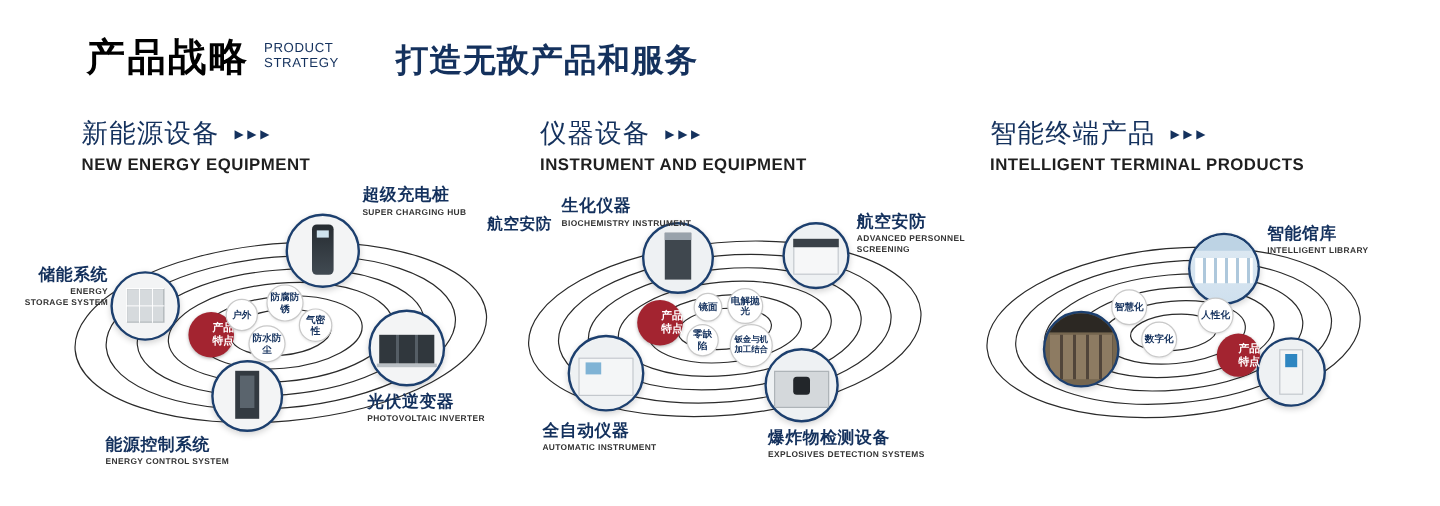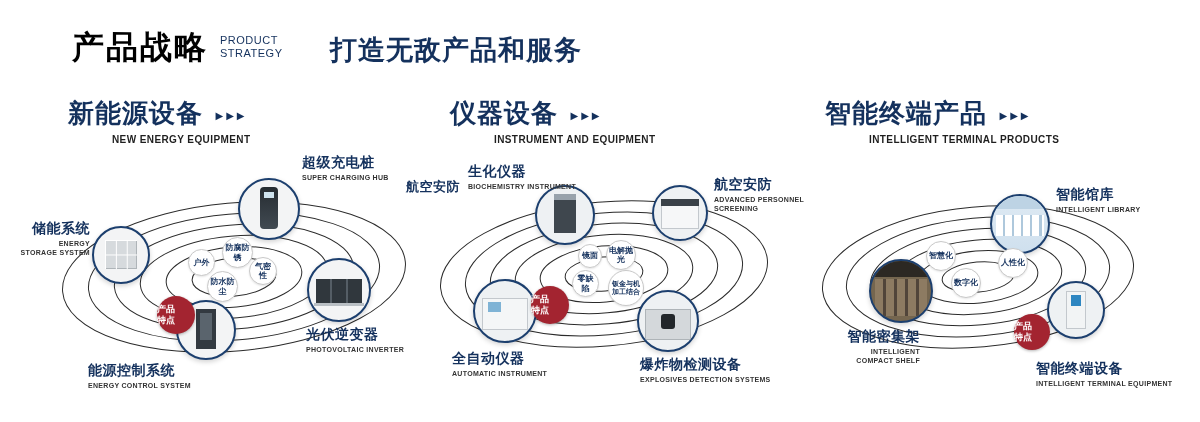--- a/index.html
+++ b/index.html
@@ -6,23 +6,23 @@
   body { font-family:"Liberation Sans", sans-serif; background:#fff; }
   .canvas { position:relative; width:1200px; height:422px; background:#fff; overflow:hidden; }
 
   
   .brand-title { position:absolute; left:72px; top:26px; font-size:32px; font-weight:800; color:#000000; letter-spacing:2px; }
   .brand-sub { position:absolute; left:220px; top:34px; font-size:11px; font-weight:400; color:#14315d; line-height:1.15; letter-spacing:.5px; }
   .slogan { position:absolute; left:330px; top:32px; font-size:27px; font-weight:800; color:#14315d; letter-spacing:1px; }
 
   
   .sec-head { position:absolute; }
-  .sec-title { font-size:26px; font-weight:700; color:#14315d; display:inline-block; letter-spacing:1px; }
+  .sec-title { font-size:22px; font-weight:400; color:#14315d; display:inline-block; letter-spacing:1px; }
   .sec-arrows { display:inline-block; font-size:10px; color:#14315d; margin-left:8px; letter-spacing:3px; transform:translateY(-3px); }
-  .sec-sub { font-size:10px; font-weight:700; color:#1f1f1f; margin-top:3px; letter-spacing:.4px;margin-left:44px; }
+  .sec-sub { font-size:14px; font-weight:700; color:#1f1f1f; margin-top:3px; letter-spacing:.4px; }
 
   
   .orbit { position:absolute; }
   .orbit ellipse { fill:none; stroke:#2b2b2b; stroke-width:1; }
 
   
   .pcircle { position:absolute; border-radius:50%; border:2px solid #1c3f6e; background:#fff; overflow:hidden; box-shadow:0 2px 5px rgba(0,0,0,.18); }
   .pcircle .a, .pcircle .b { position:absolute; }
 
   .img-storage { background:#f3f4f5; }
@@ -59,21 +59,21 @@
   .img-terminal .a { left:32%; top:14%; width:36%; bottom:14%; background:#f2f4f5; border:1px solid #c3c8cd; }
   .img-terminal .b { left:40%; top:22%; width:20%; height:20%; background:#2e86c1; }
 
   
   .plabel { position:absolute; }
   .plabel .zh { font-size:14px; font-weight:800; color:#14315d; letter-spacing:.5px; }
   .plabel .en { font-size:7px; font-weight:700; color:#333; letter-spacing:.3px; margin-top:2px; line-height:1.25; }
   .tag-label { position:absolute; font-size:13px; font-weight:800; color:#14315d; letter-spacing:.5px; }
 
   
-  .badge { position:absolute; border-radius:50%; background:#a32430; color:#fff; font-size:9px; font-weight:700; display:flex; flex-direction:column; align-items:flex-start; justify-content:center; line-height:1.25; box-shadow:0 1px 3px rgba(0,0,0,.3); text-align:center;margin-top:36px; }
+  .badge { position:absolute; border-radius:50%; background:#a32430; color:#fff; font-size:9px; font-weight:700; display:flex; flex-direction:column; align-items:flex-end; justify-content:center; line-height:1.25; box-shadow:0 1px 3px rgba(0,0,0,.3); text-align:center; }
   .bubble { position:absolute; border-radius:50%; background:#fff; border:1px solid #c9c9c9; color:#14315d; font-weight:700; display:flex; align-items:center; justify-content:center; text-align:center; line-height:1.15; box-shadow:0 1px 2px rgba(0,0,0,.1); padding:2px; font-size:8px; }
   .bubble.small { font-size:7px; }
 </style>
 </head>
 <body>
 
 <div class="canvas">
 
   <div class="brand-title">产品战略</div>
   <div class="brand-sub">
@@ -230,28 +230,20 @@
   </div>
   <div class="pcircle img-terminal" style="left:1047px; top:281px; width:58px; height:58px;">
     <div class="a"></div>
       <div class="b"></div>
   </div>
 
   <div class="plabel" style="left:1056px; top:186px;">
     <div class="zh">智能馆库</div>
     <div class="en">INTELLIGENT LIBRARY</div>
   </div>
-  <div class="plabel" style="left:812px; top:328px; width:108px; text-align:right;">
-    <div class="zh">智能密集架</div>
-    <div class="en" style="width:80px; margin-left:28px;">INTELLIGENT COMPACT SHELF</div>
-  </div>
-  <div class="plabel" style="left:1036px; top:360px;">
-    <div class="zh">智能终端设备</div>
-    <div class="en">INTELLIGENT TERMINAL EQUIPMENT</div>
-  </div>
 
   <div class="badge" style="left:1014px; top:278px; width:36px; height:36px;">
     <div>产品</div>
     <div>特点</div>
   </div>
   <div class="bubble" style="left:926px; top:241px; width:30px; height:30px;">智慧化</div>
   <div class="bubble" style="left:998px; top:248px; width:30px; height:30px;">人性化</div>
   <div class="bubble" style="left:951px; top:268px; width:30px; height:30px;">数字化</div>
 
 </div>

